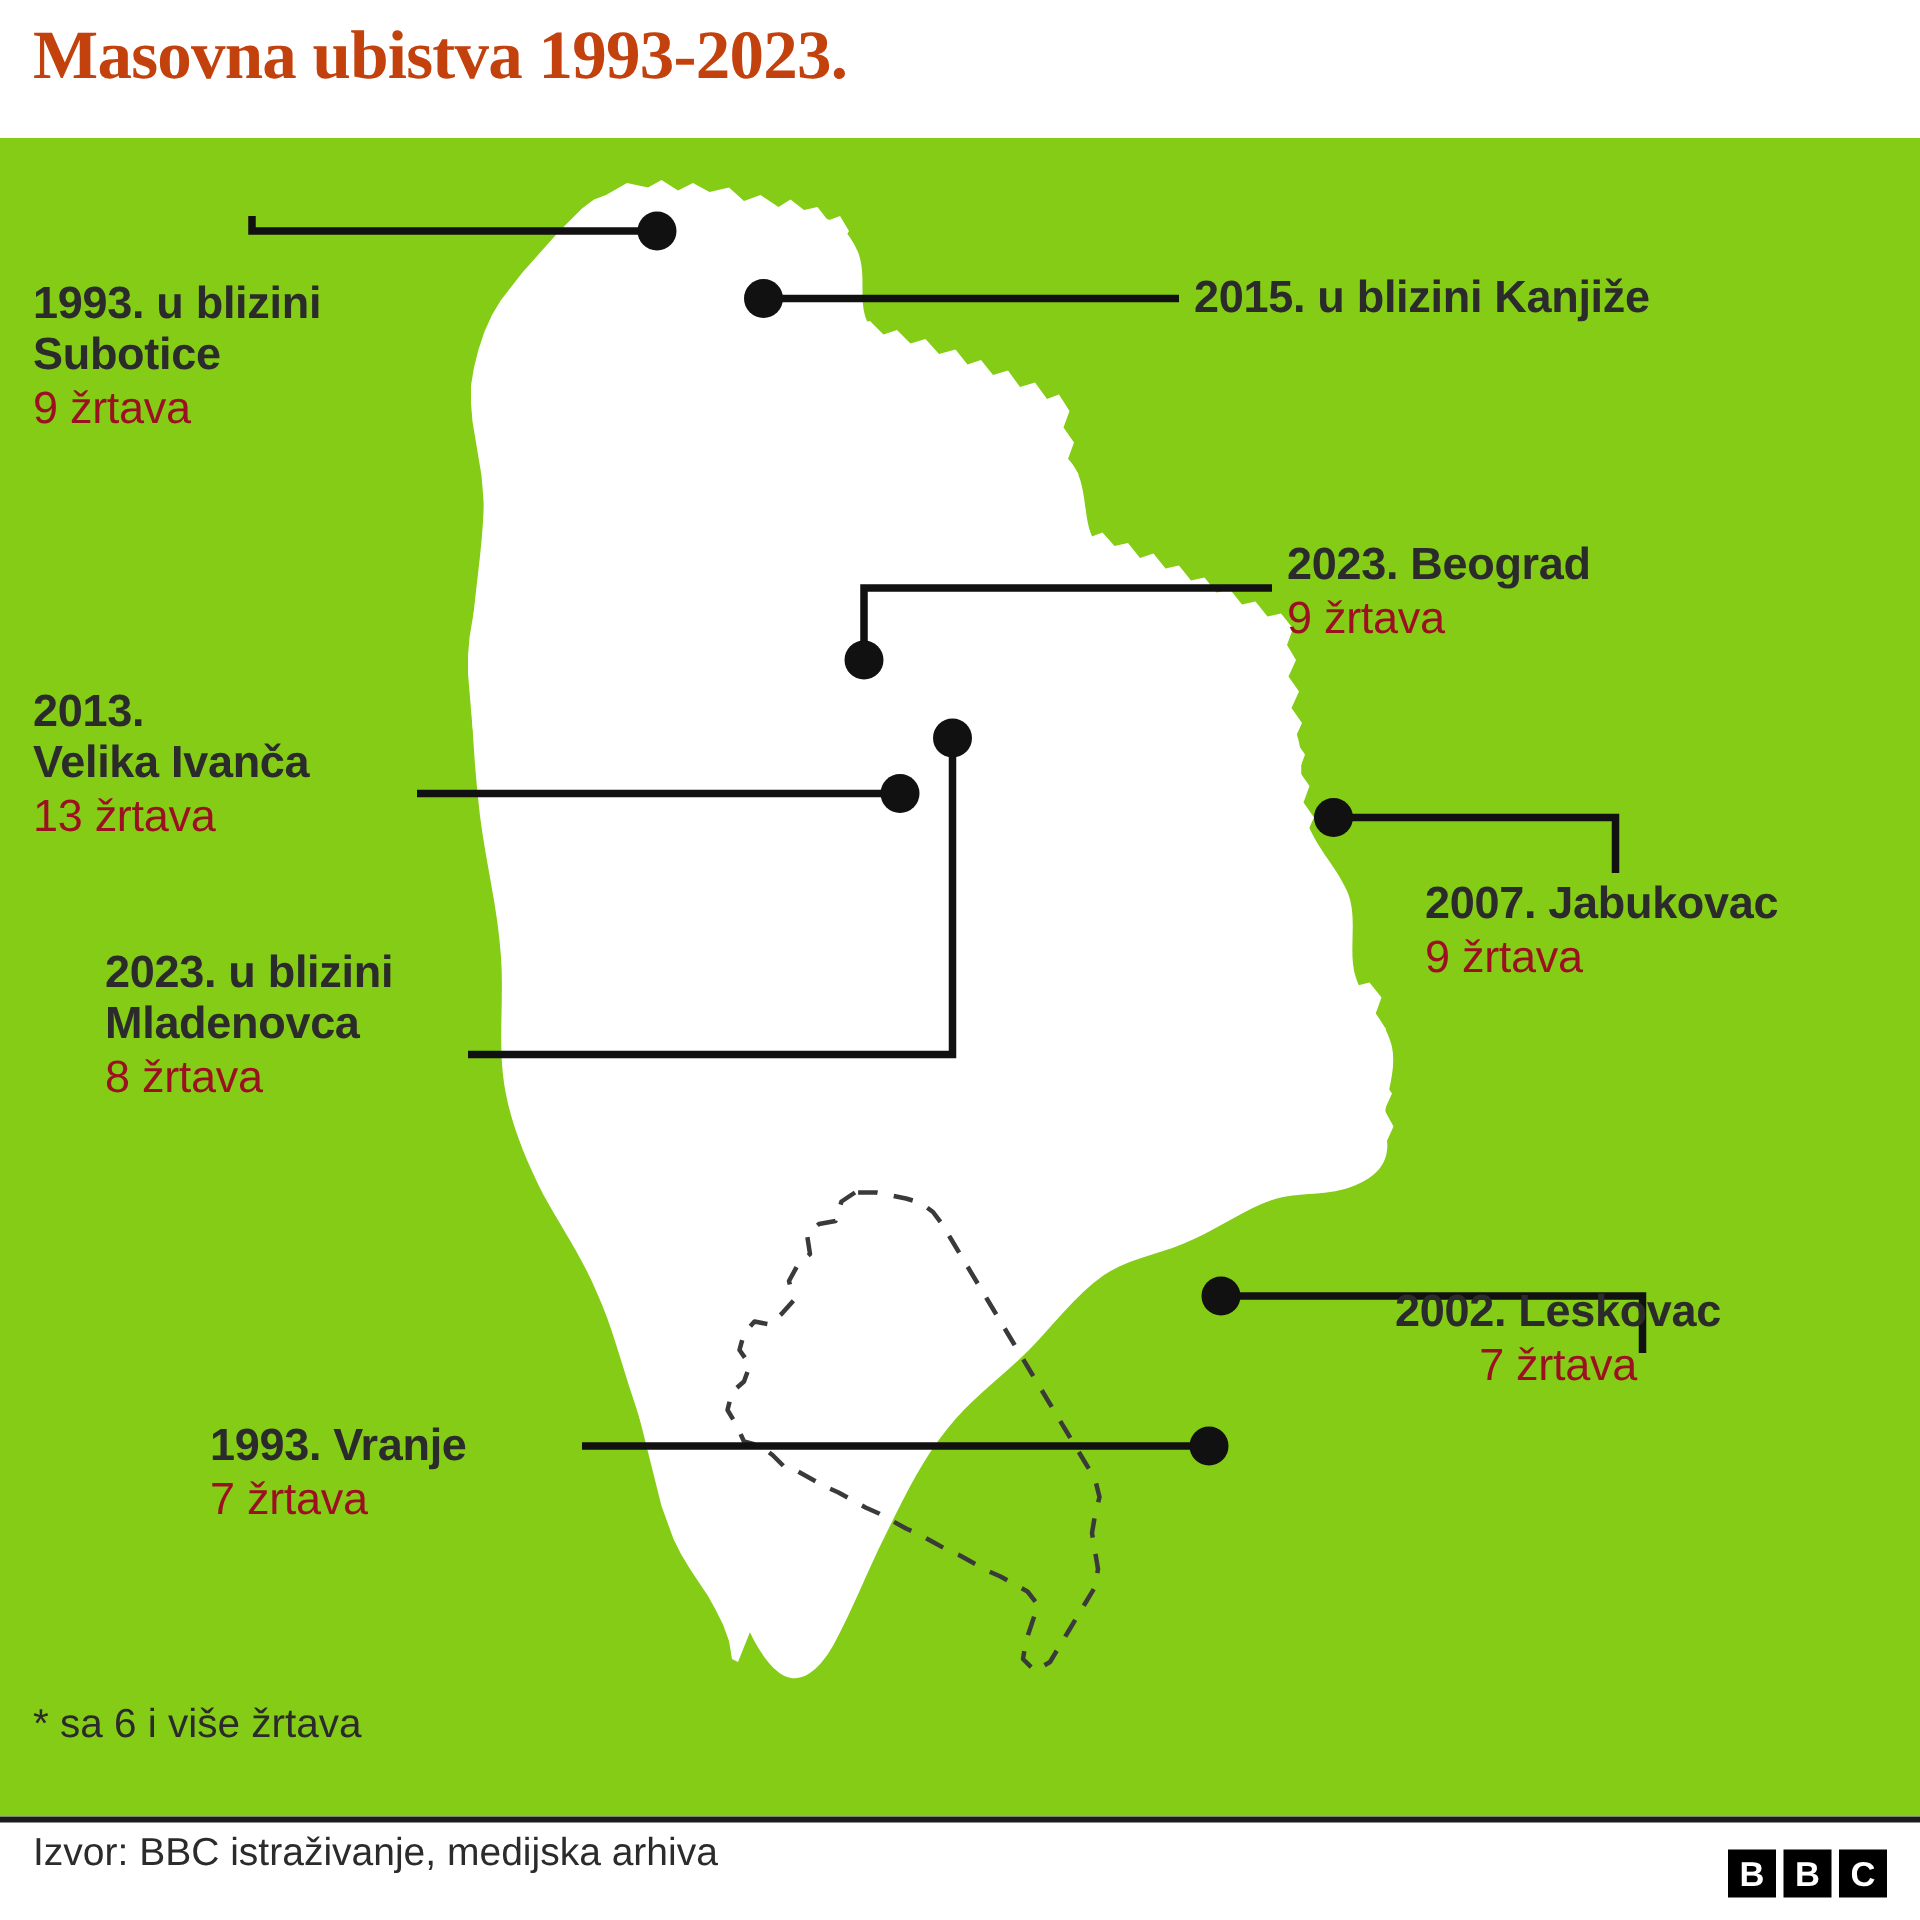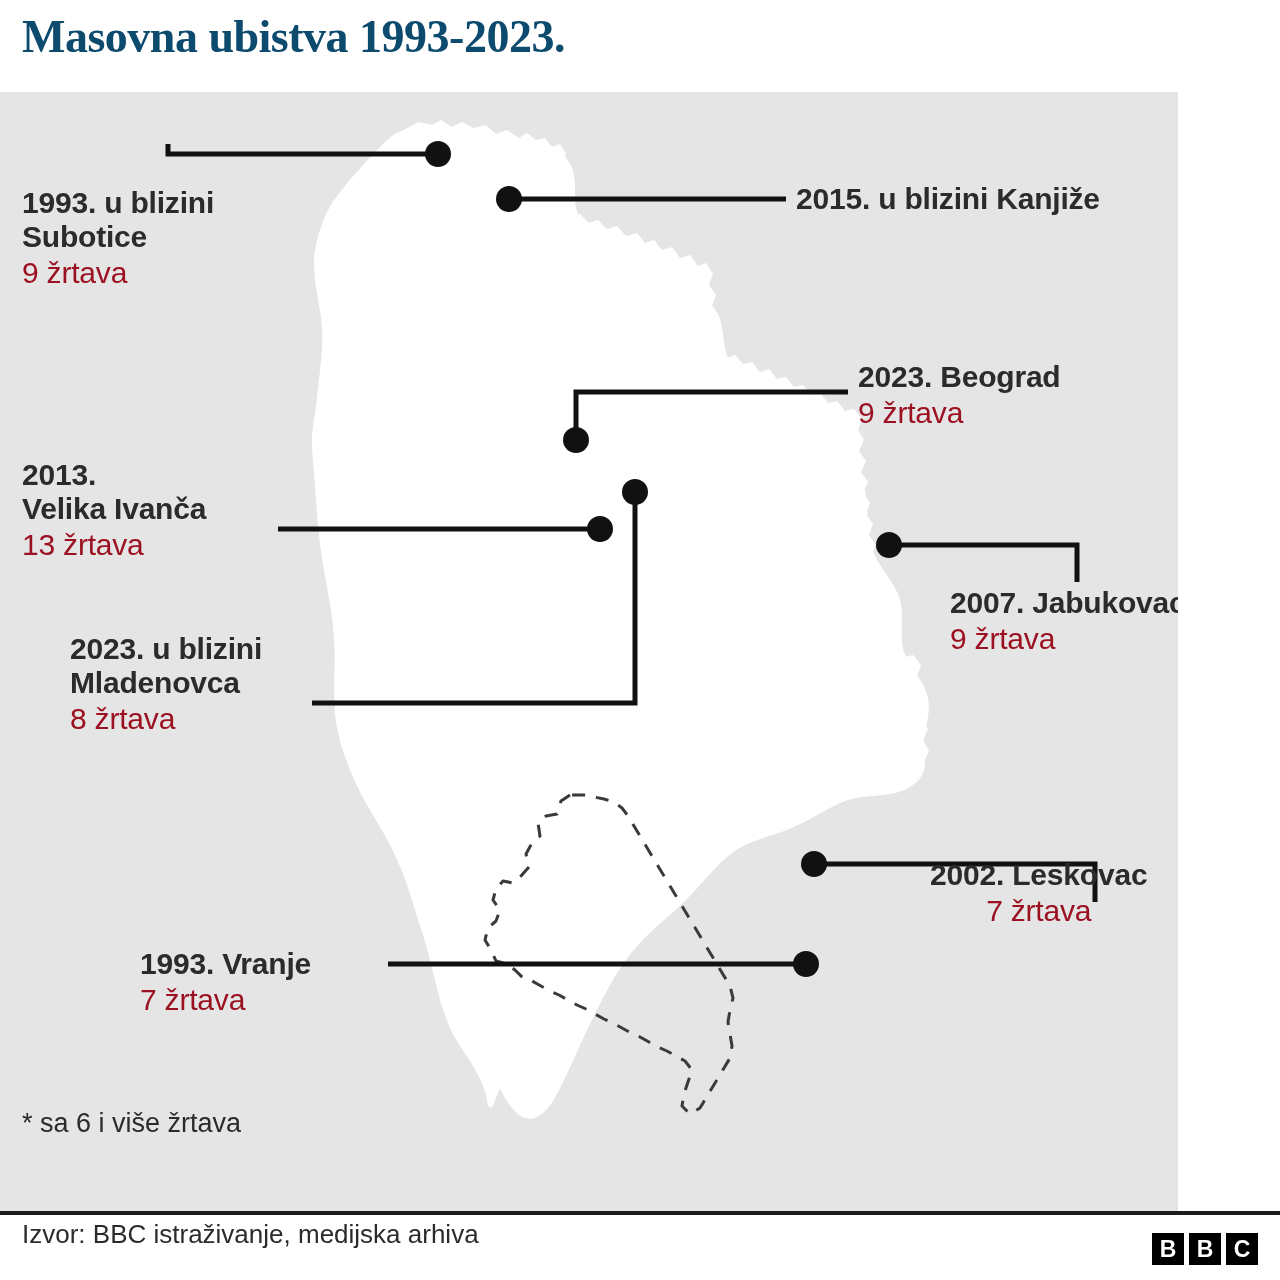--- a/index.html
+++ b/index.html
@@ -29,32 +29,32 @@
     background: #ffffff;
   }
   .title {
     position: absolute;
     left: 22px;
     top: 10px;
     font-family: "Liberation Serif", serif;
     font-weight: 700;
     font-size: 46px;
     letter-spacing: -0.5px;
-    color: #0c4a6e;
+    color: #c2410c;
     white-space: nowrap;
   }
 
   
   .map-panel {
     position: absolute;
     left: 0;
     top: 92px;
-    width: 1178px;
+    width: 1280px;
     height: 1119px;
-    background: #e5e5e5;
+    background: #84cc16;
     overflow: hidden;
   }
   .map-svg {
     position: absolute;
     left: 0; top: 0;
     width: 1280px;
     height: 1119px;
     display: block;
   }
 
@@ -77,21 +77,21 @@
     font-size: 30px;
     color: #9c1122;
     white-space: nowrap;
     letter-spacing: -0.2px;
     margin-top: 2px;
   }
 
   .footnote {
     position: absolute;
     left: 22px;
-    top: 1016px;
+    top: 1042px;
     font-family: "Liberation Sans", sans-serif;
     font-size: 27px;
     color: #2b2b2b;
     white-space: nowrap;
   }
 
   
   .footer {
     position: absolute;
     left: 0;

